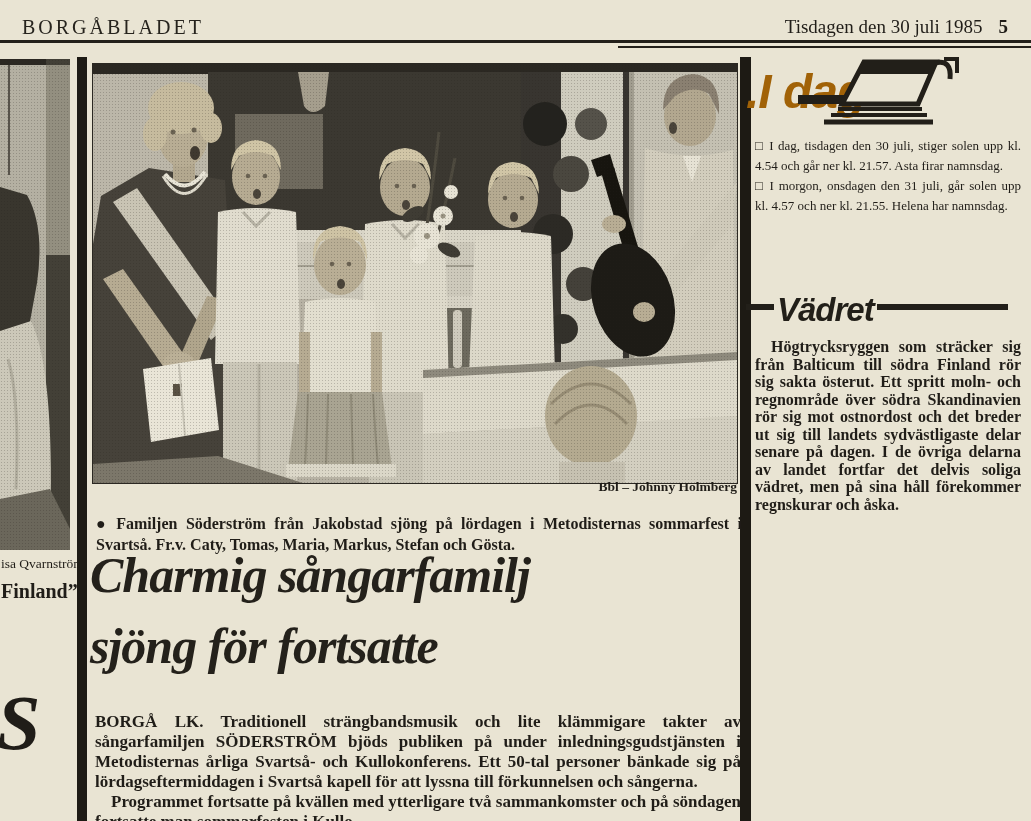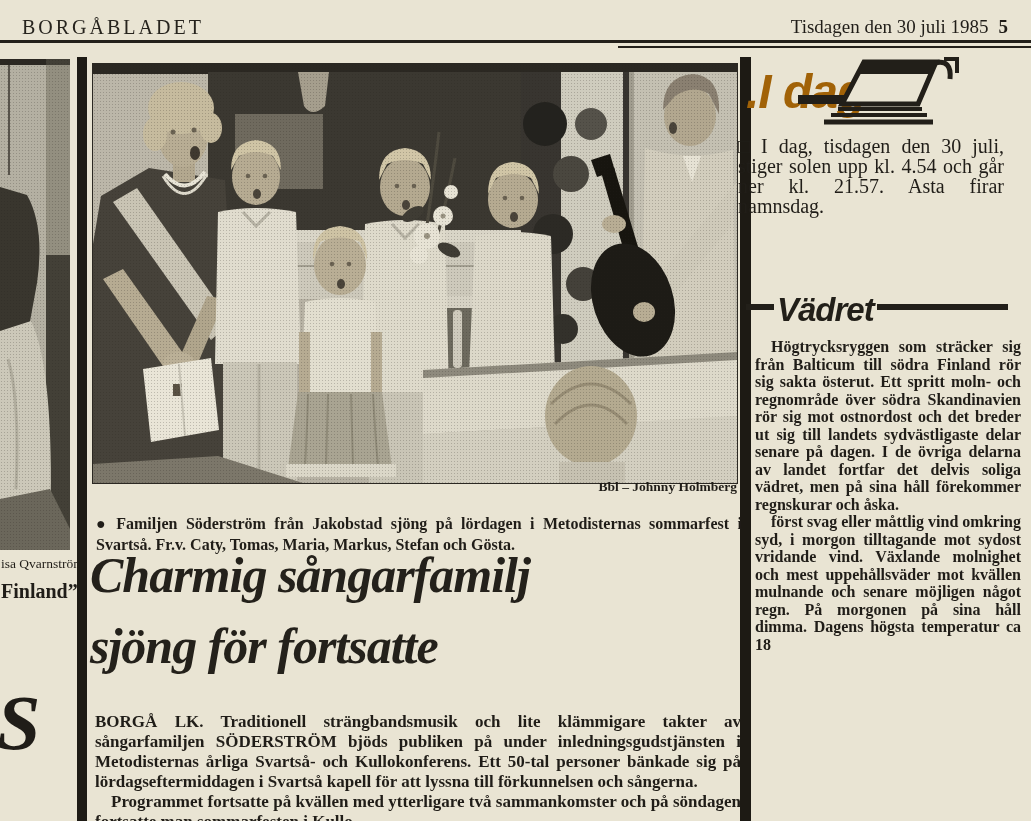--- a/index.html
+++ b/index.html
@@ -4,21 +4,21 @@
 <style>
   html,body{margin:0;padding:0;}
   #page{
     position:relative; width:1031px; height:821px; overflow:hidden;
     background:#e9e4d3; color:#201d18;
     font-family:"Liberation Serif", serif;
   }
   .abs{position:absolute;}
   
   .masthead{left:22px; top:16px; font-size:20px; letter-spacing:3px; color:#26231d;}
-  .dateline{left:600px; top:16px; width:408px; display:flex; justify-content:flex-end; align-items:flex-start; gap:10px; font-size:19px;}
+  .dateline{left:600px; top:16px; width:408px; display:flex; justify-content:flex-end; align-items:flex-start; gap:16px; font-size:19px;}
   .pageno{font-weight:700;}
   .rule-main{left:0; top:40px; width:1031px; height:3px; background:#23201a;}
   .rule-sub{left:618px; top:46px; width:413px; height:2px; background:#23201a;}
   
   .strip-photo{left:0; top:59px; width:70px; height:491px;}
   .strip-photo svg{display:block;}
   .strip-caption{left:1px; top:556px; font-size:13.5px;}
   .strip-quote{left:1px; top:580px; font-size:20px; font-weight:700;}
   .strip-letter{left:-3px; top:684px; font-size:78px; font-weight:700; font-style:italic; line-height:1;}
   
@@ -30,21 +30,21 @@
   .credit{left:92px; top:479px; width:645px; text-align:right; font-size:13.5px; font-weight:700;}
   .caption{left:96px; top:497px; width:646px; font-size:16px; font-weight:700; line-height:21px; text-align:justify;}
   .caption .bullet{margin-right:6px;}
   .headline{left:90px; top:540px; width:660px; font-size:50px; line-height:71px; font-weight:700; font-style:italic; letter-spacing:-1px; color:#24211b;}
   .body-text{left:95px; top:712px; width:646px; font-size:17px; font-weight:700; line-height:20px; text-align:justify;}
   .body-text p{margin:0;}
   .body-text p + p{text-indent:16px;}
   
   .idag-title{left:746px; top:64px; font-family:"Liberation Sans", sans-serif; font-size:48px; font-weight:700; font-style:italic; letter-spacing:-1px; color:#a16207;text-align:center;}
   .idag-icon{left:798px; top:57px; width:162px; height:68px;}
-  .idag-items{left:738px; top:136px; width:266px; font-size:20px; line-height:20px; text-align:justify;}
+  .idag-items{left:755px; top:136px; width:266px; font-size:13px; line-height:20px; text-align:justify;}
   .idag-items p{margin:0;}
   .idag-items .cbx{margin-right:5px;}
   .vadret-header{left:746px; top:293px; width:262px; display:flex; align-items:center;}
   .vadret-dash{width:28px; height:6px; background:#221f19; margin-bottom:5px;}
   .vadret-title{font-family:"Liberation Sans", sans-serif; font-size:33px; font-weight:700; font-style:italic; letter-spacing:-1px; line-height:1; margin:0 3px; color:#221f19;}
   .vadret-line{flex:1; height:6px; background:#221f19; margin-bottom:5px;}
   .weather{left:755px; top:338px; width:266px; font-size:16px; font-weight:700; line-height:17.5px; text-align:justify;}
   .weather p{margin:0;}
   .weather .indent{text-indent:16px;}
 </style>
@@ -248,25 +248,25 @@
       <path d="M66,5 L138,5 L133,17 L61,17 Z" fill="#221f19"></path>
       <path d="M137,6 Q154,2 152,22" stroke="#221f19" stroke-width="5" fill="none"></path>
       <path d="M146,2 L159,2 L159,16" stroke="#221f19" stroke-width="4" fill="none"></path>
       <path d="M40,52 L124,52" stroke="#221f19" stroke-width="4"></path>
       <path d="M33,58 L129,58" stroke="#221f19" stroke-width="4"></path>
       <path d="M26,65 L135,65" stroke="#221f19" stroke-width="5"></path>
     </svg>
   </div>
   <div class="abs idag-items">
     <p><span class="cbx">□</span><span>I dag, tisdagen den 30 juli, stiger solen upp kl. 4.54 och går ner kl. 21.57. Asta firar namnsdag.</span></p>
+    <p><span class="cbx">□</span><span>I morgon, onsdagen den 31 juli, går solen upp kl. 4.57 och ner kl. 21.55. Helena har namnsdag.</span></p>
   </div>
 
   <div class="abs vadret-header">
     <div class="vadret-dash"></div>
     <div class="vadret-title">Vädret</div>
     <div class="vadret-line"></div>
   </div>
   <div class="abs weather">
     <p class="indent">Högtrycksryggen som sträcker sig från Balticum till södra Finland rör sig sakta österut. Ett spritt moln- och regnområde över södra Skandinavien rör sig mot ostnordost och det breder ut sig till landets sydvästligaste delar senare på dagen. I de övriga delarna av landet fortfar det delvis soliga vädret, men på sina håll förekommer regnskurar och åska.</p>
-    <p class="indent">först svag eller måttlig vind omkring syd, i morgon tilltagande mot sydost vridande vind. Växlande molnighet och mest uppehållsväder mot kvällen mulnande och senare möjligen något regn. På morgonen på sina håll dimma. Dagens högsta temperatur ca 18</p>
   </div>
 
 </div>
 
 </body></html>

